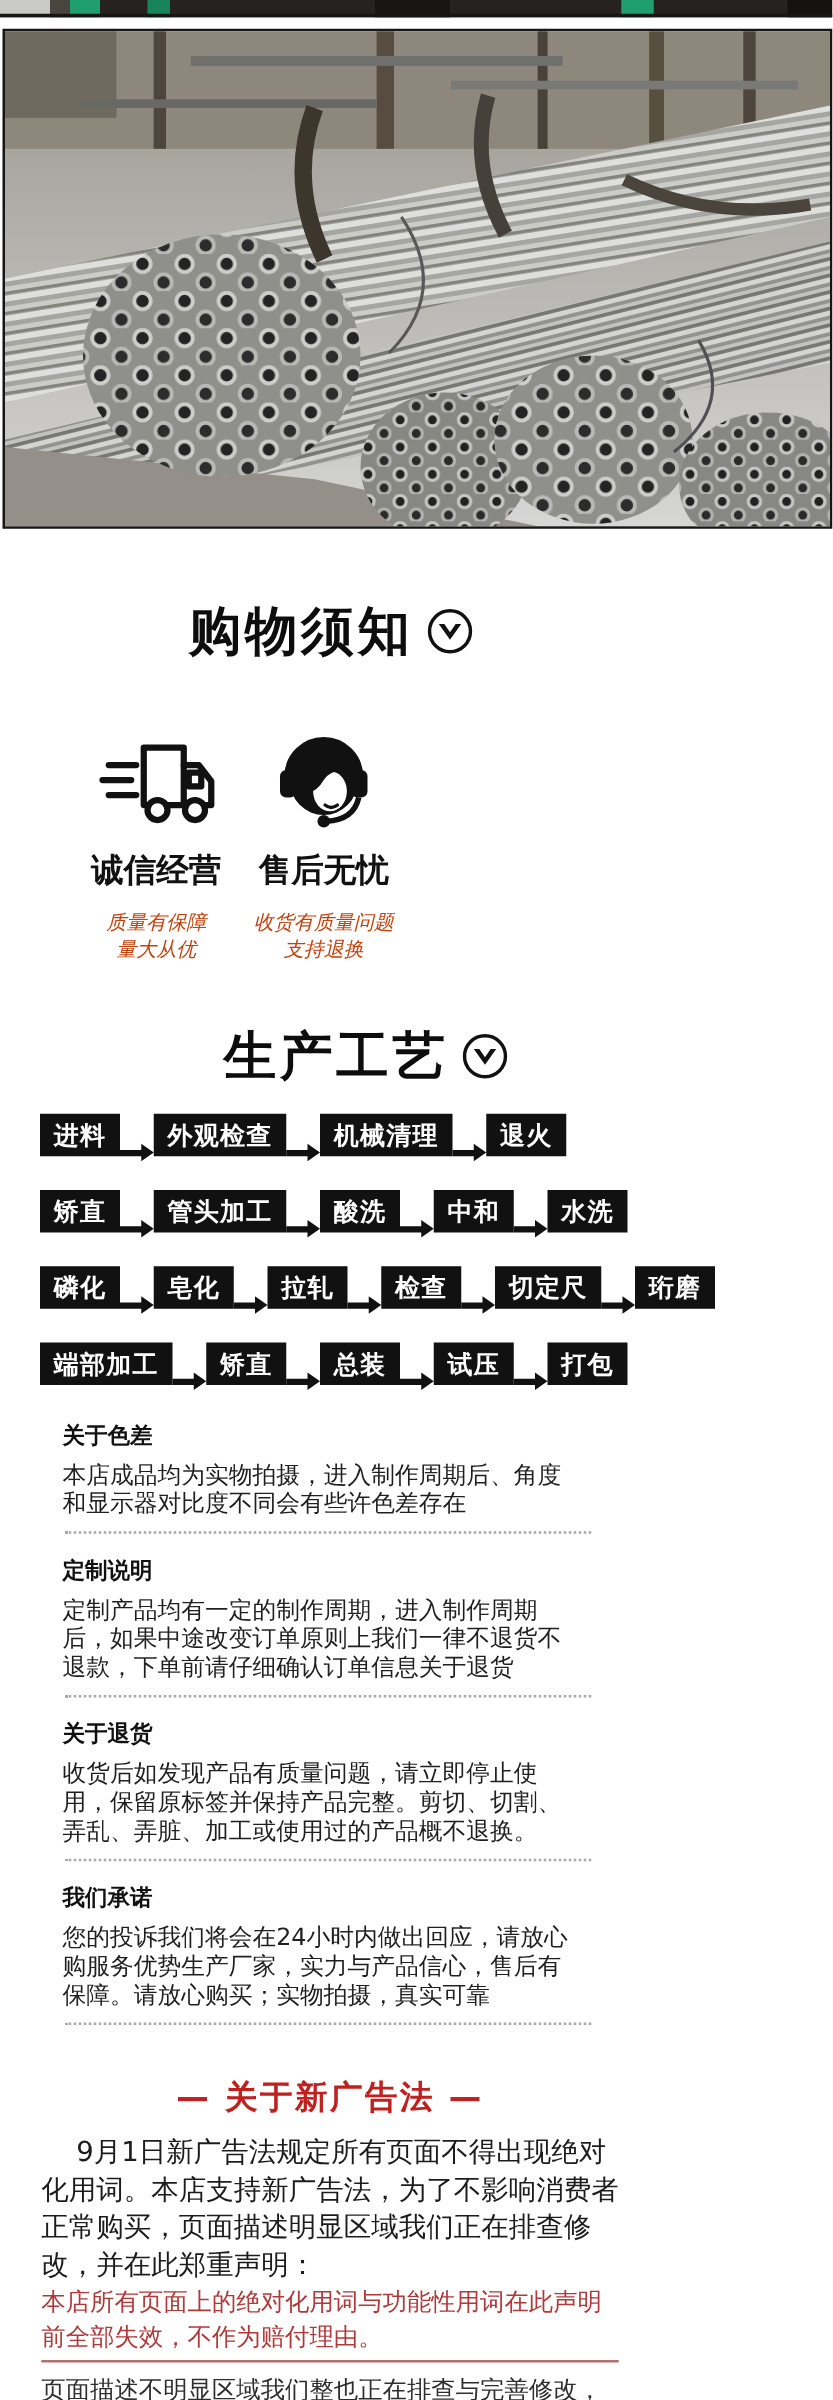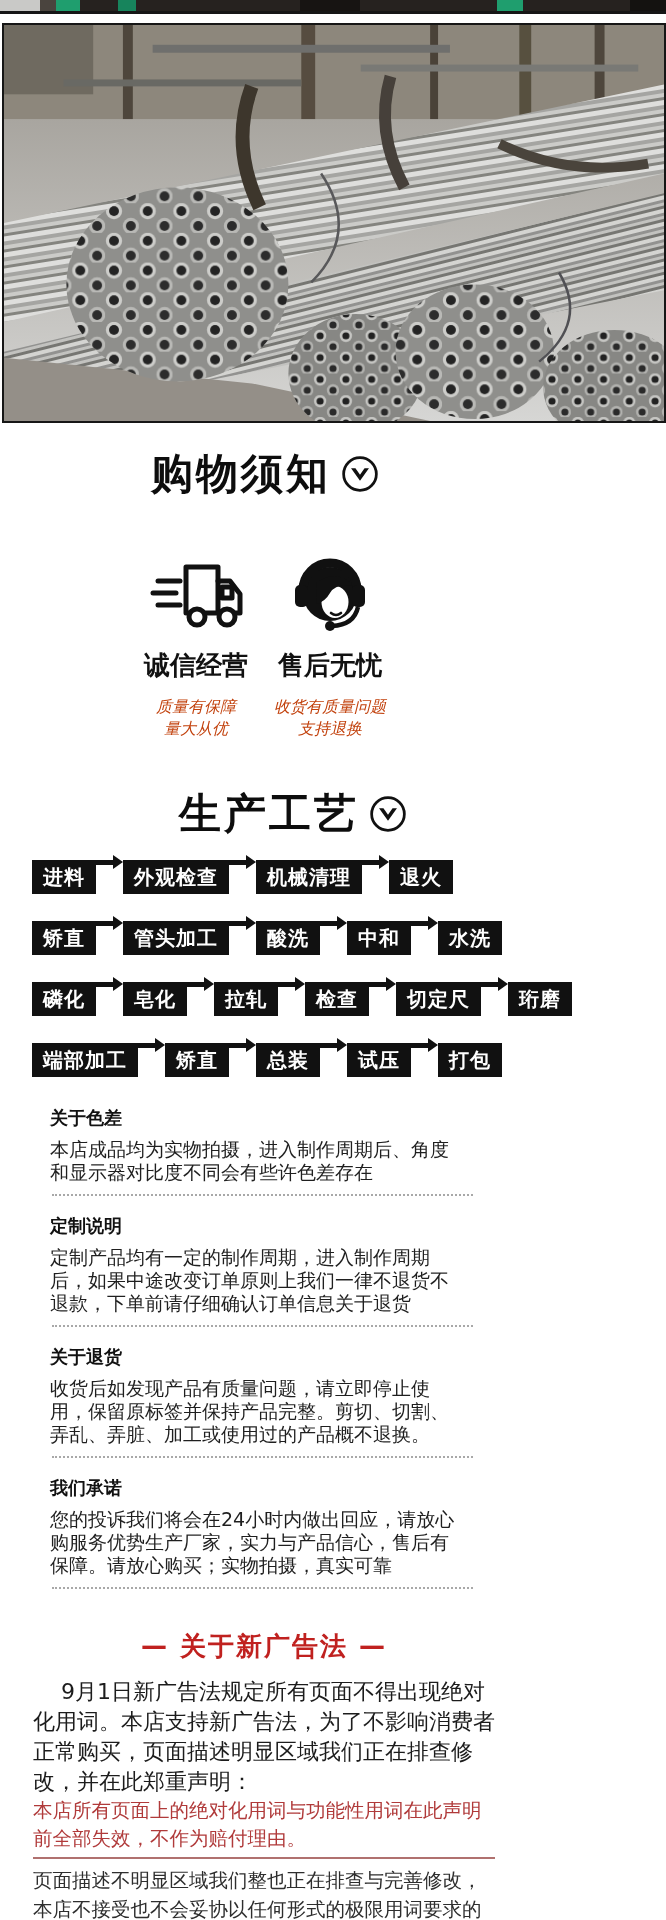--- a/index.html
+++ b/index.html
@@ -5,34 +5,34 @@
   html,body{margin:0;padding:0;}
   body{
     width:666px;height:1920px;overflow:hidden;background:#ffffff;
     font-family:"DejaVu Sans","Liberation Sans",sans-serif;color:#1d1d1d;
   }
   
   .strip{display:block;width:666px;height:14px;}
   .photo{display:block;width:660px;height:396px;margin:9px auto 0 2px;border:2px solid #161616;}
   
   .sec-title{
-    width:530px;margin-top:23px;text-align:center;
+    width:530px;margin-top:54px;text-align:center;
     font-size:42px;font-weight:bold;letter-spacing:3px;color:#0d0d0d;
     display:flex;align-items:center;justify-content:center;gap:10px;
   }
   .sec-title.process-title{margin-top:46px;margin-bottom:18px;padding-left:28px;}
   .chev{width:38px;height:38px;flex:0 0 auto;}
   
-  .features{margin:50px 0 0 58px;width:410px;display:flex;justify-content:center;}
+  .features{margin:50px 0 0 58px;width:410px;display:flex;justify-content:flex-start;}
   .feature{width:134px;text-align:center;}
   .f-icon{height:84px;display:flex;align-items:center;justify-content:center;}
   .f-title{margin-top:12px;font-size:26px;font-weight:bold;color:#111;}
   .f-desc{margin-top:13px;font-size:16px;line-height:22px;color:#c2410c;font-style:italic;}
   
-  .flow-row{margin:0 0 27px 32px;width:394px;display:flex;align-items:flex-start;justify-content:space-between;border-radius:15px;}
+  .flow-row{margin:0 0 27px 32px;width:394px;display:flex;align-items:flex-end;justify-content:space-between;border-radius:15px;}
   .flow-box{
     background:#111111;color:#ffffff;font-size:20px;font-weight:bold;
     height:34px;line-height:34px;padding:0 11px;letter-spacing:1px;white-space:nowrap;
   }
   .arrow{position:relative;width:18px;height:5px;background:#111;flex:0 0 auto;margin-right:9px;}
   .arrow::after{
     content:"";position:absolute;right:-9px;top:-5px;
     border-left:10px solid #111;border-top:7.5px solid transparent;border-bottom:7.5px solid transparent;
   }
   

